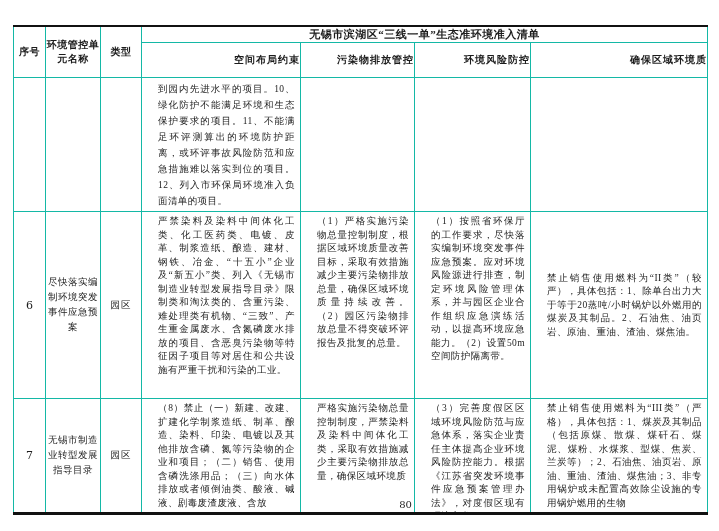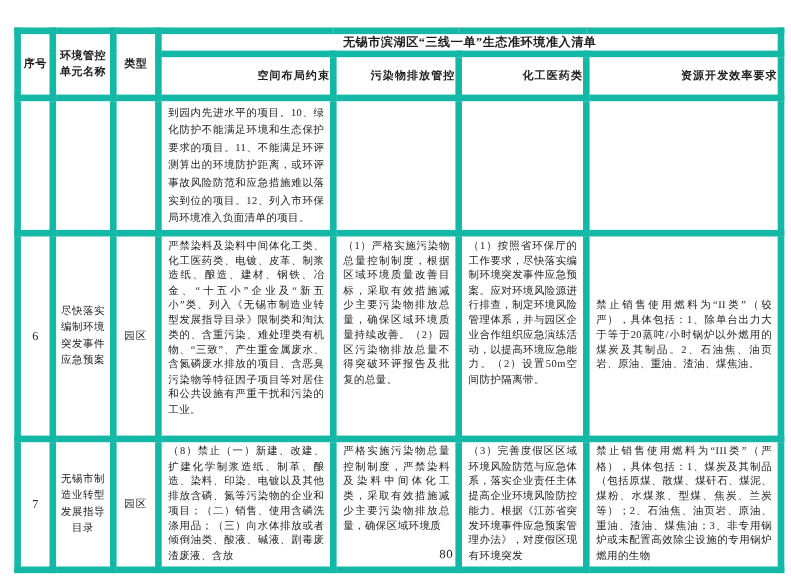--- a/index.html
+++ b/index.html
@@ -14,25 +14,24 @@
   .page{position:absolute;left:0;top:0;width:719px;height:531px;background:#ffffff;}
   table.grid{
     position:absolute;left:13px;top:25px;
     width:694px;
     border-collapse:collapse;
     table-layout:fixed;
     border-top:2px solid #111;
     border-bottom:3px solid #111;
   }
   table.grid td, table.grid th{
-    border:6px solid #14b8a6;
+    border:1px solid #14b8a6;
     padding:0;
     overflow:hidden;
     background:#fff;
-    font-family:Liberation Serif, serif;
   }
   th{font-weight:bold;}
   .title-cell{
     font-size:11px;letter-spacing:0.5px;
     text-align:center;vertical-align:middle;
     height:15px;
   }
   .subhead{
     font-size:10px;text-align:right;vertical-align:middle;
     height:34px;letter-spacing:1px;
@@ -60,20 +59,21 @@
     font-size:9.5px;
     text-align:justify;
     text-justify:inter-character;
     vertical-align:top;
   }
   .txt .inner{
     padding:3px 5px 2px 6px;
     line-height:13.5px;
     letter-spacing:0.4px;
     overflow:hidden;
+    margin-left:10px;
   }
   .txt .inner.lh-tall{line-height:16px;}
   .v-mid{vertical-align:middle;}
   .clip-104{max-height:108px;height:108px;}
   .pagenum{
     position:absolute;left:0;top:499px;width:719px;
     text-align:center;font-size:10px;
     font-family:"DejaVu Serif",serif;color:#222;padding-left:46px;
   }
 </style>
@@ -97,22 +97,22 @@
         <tr>
       <th class="rowhead" rowspan="2">序号</th>
       <th class="rowhead" rowspan="2">环境管控单元名称</th>
       <th class="rowhead" rowspan="2">类型</th>
       <th class="title-cell" colspan="4">无锡市滨湖区“三线一单”生态准环境准入清单</th>
     </tr>
 
     <tr>
       <th class="subhead">空间布局约束</th>
       <th class="subhead">污染物排放管控</th>
-      <th class="subhead">化工医药类</th>
-      <th class="subhead">资源开发效率要求</th>
+      <th class="subhead">环境风险防控</th>
+      <th class="subhead">确保区域环境质</th>
     </tr>
 
     <tr style="height:113px">
       <td class="idx"></td>
       <td class="name-cell"></td>
       <td class="type-cell"></td>
       <td class="txt">
         <div class="inner lh-tall">到园内先进水平的项目。10、绿化防护不能满足环境和生态保护要求的项目。11、不能满足环评测算出的环境防护距离，或环评事故风险防范和应急措施难以落实到位的项目。12、列入市环保局环境准入负面清单的项目。</div>
       </td>
       <td class="txt"></td>

